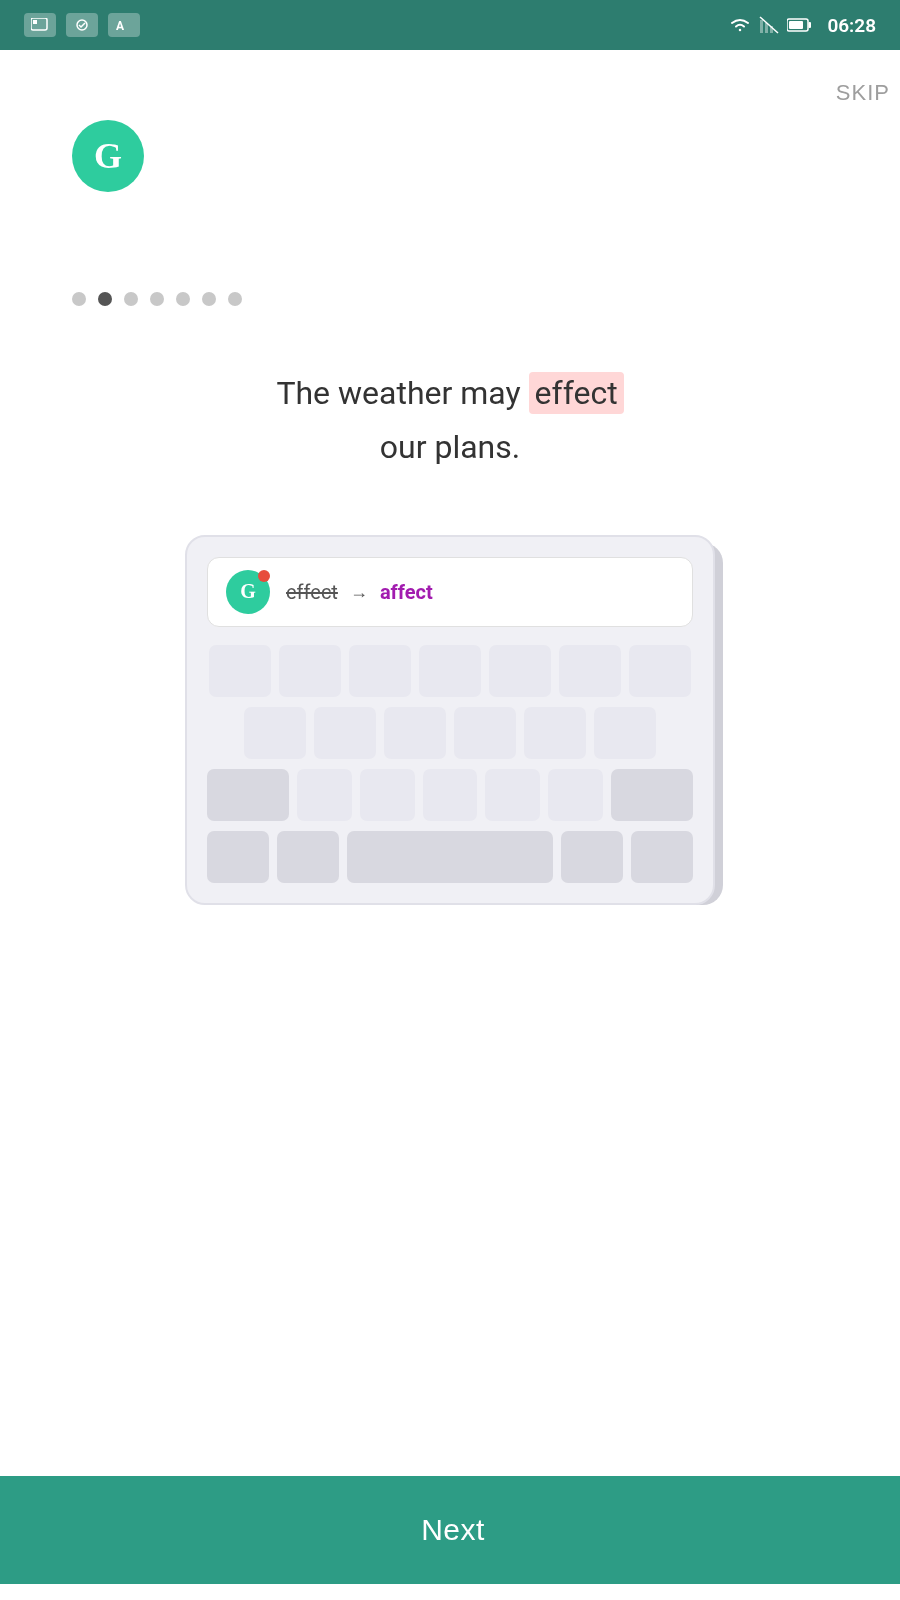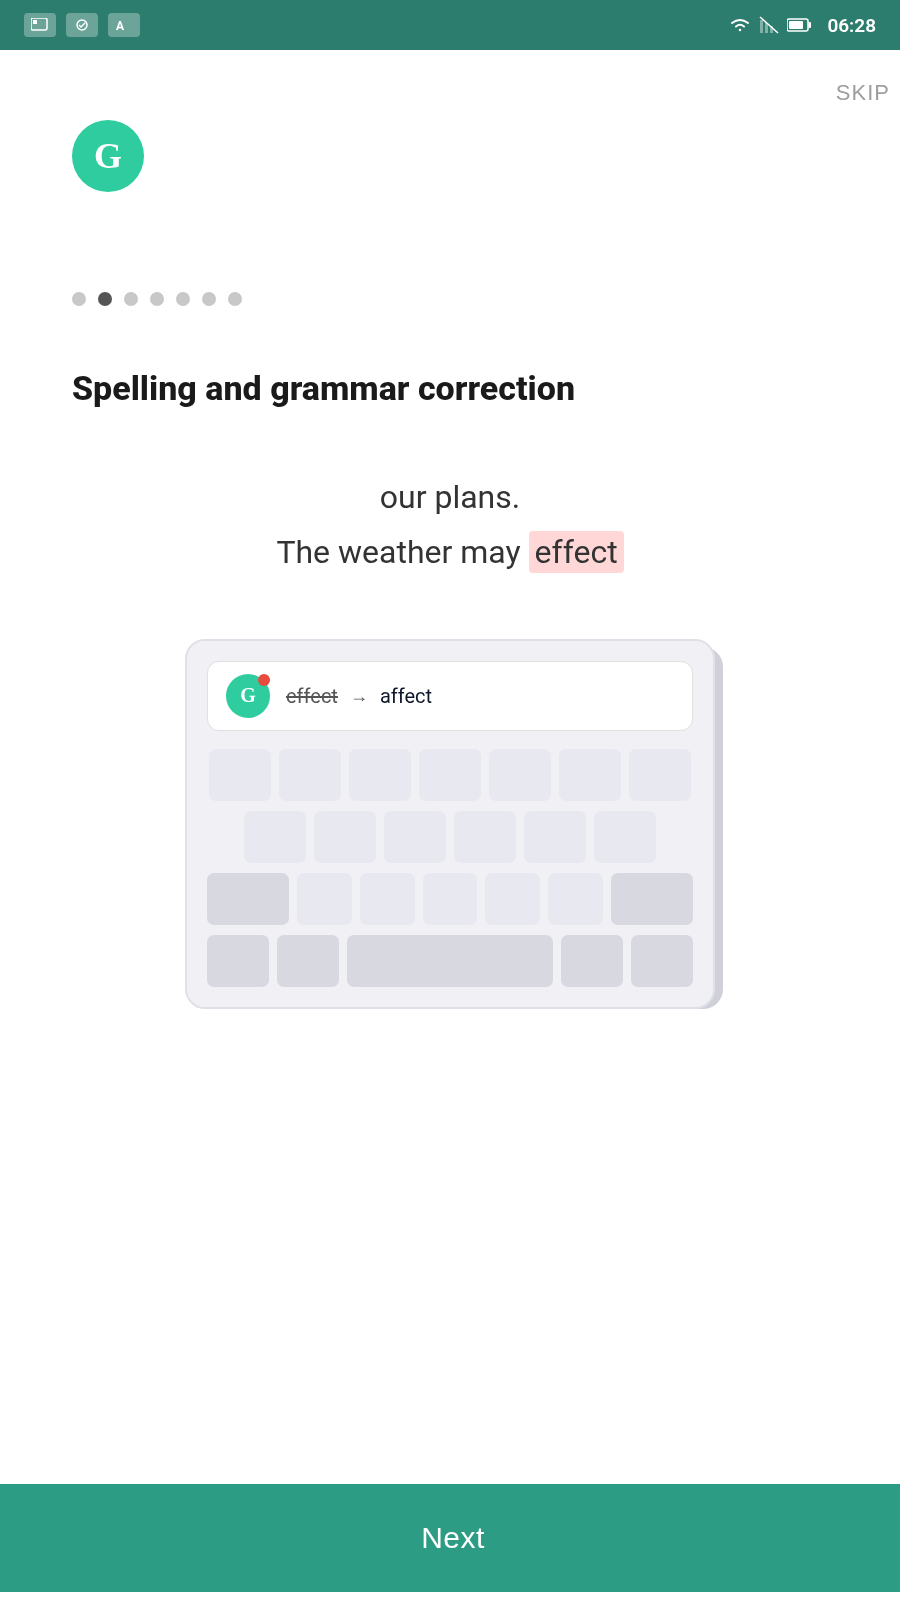--- a/index.html
+++ b/index.html
@@ -238,22 +238,22 @@
       text-decoration: line-through;
       color: #555;
     }
 
     .suggestion-arrow {
       color: #555;
       font-size: 18px;
     }
 
     .suggestion-correct {
-      color: #0f172a;
-      font-weight: 400;
+      color: #a21caf;
+      font-weight: 700;
     }
 
     
     .keyboard-rows {
       display: flex;
       flex-direction: column;
       gap: 10px;
     }
 
     .key-row {
@@ -271,21 +271,21 @@
       min-width: 42px;
     }
 
     .key-light {
       background: #e8e8f0;
     }
 
     
     .next-btn {
       position: absolute;
-      bottom: 8px;
+      bottom: 16px;
       left: 0;
       right: 0;
       width: 100%;
       height: 108px;
       background: #2d9c85;
       border: none;
       color: white;
       font-size: 30px;
       font-weight: 500;
       cursor: pointer;
@@ -361,27 +361,26 @@
   <div class="dots-container">
     <div class="dot dot-inactive"></div>
     <div class="dot dot-active"></div>
     <div class="dot dot-inactive"></div>
     <div class="dot dot-inactive"></div>
     <div class="dot dot-inactive"></div>
     <div class="dot dot-inactive"></div>
     <div class="dot dot-inactive"></div>
   </div>
 
-  <div class="heading">Spelling and grammar correction</div>
 
   <div class="example-text">
-    <div>our plans.</div>
     <div>
       <span>The weather may </span><span class="highlighted-word">effect</span>
     </div>
+    <div>our plans.</div>
   </div>
 
   <div class="keyboard-container">
     <div class="keyboard-wrapper">
       <div class="keyboard-shadow"></div>
       <div class="keyboard-card">
 
         <div class="suggestion-bar">
           <div class="suggestion-logo">
             <span class="suggestion-logo-g">G</span>

